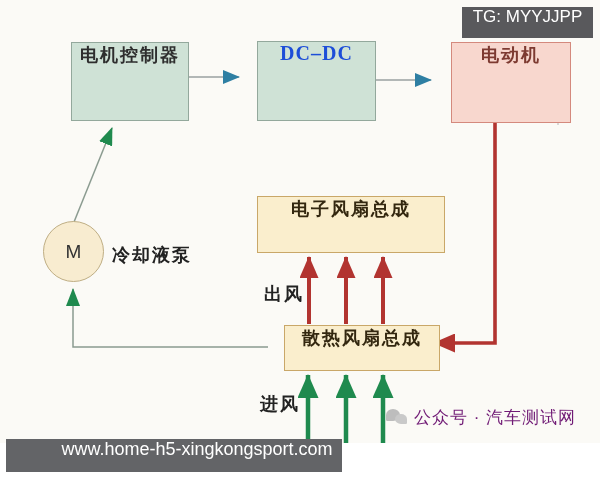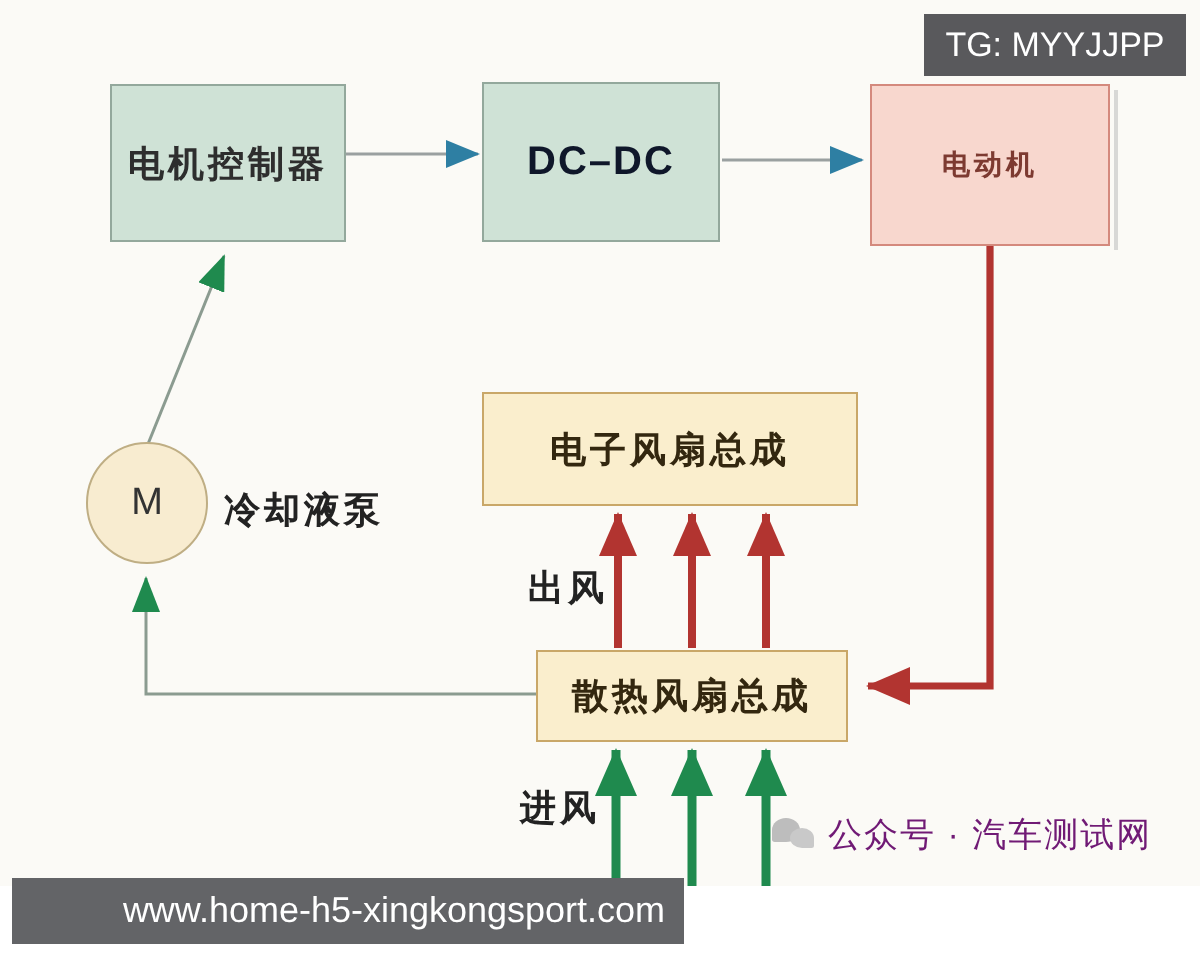--- a/index.html
+++ b/index.html
@@ -15,64 +15,65 @@
   }
   .bottom-white{
     position:absolute;left:0;top:443px;width:600px;height:37px;
     background:#ffffff;
   }
   .arrow-layer{
     position:absolute;left:0;top:0;width:600px;height:480px;
   }
   .box{
     position:absolute;
-    display:flex;align-items:center;justify-content:center;
+    display:flex;justify-content:center;
     box-sizing:border-box;
     font-weight:bold;
     letter-spacing:2px;
+    margin-left:16px;
   }
   .box-green{
     background:#cfe2d6;
     border:1px solid #93a89c;
     color:#2e2e2e;
     font-size:18px;
   }
   .box-pink{
     background:#f8d7ce;
     border:1px solid #d4897d;
     color:#7d3a31;
-    font-size:14px;
+    font-size:18px;
   }
   .box-cream{
     background:#faeecd;
     border:1px solid #c9a768;
     color:#33270f;
     font-size:18px;
   }
-  .dcdc-text{letter-spacing:1px;font-size:20px;color:#0f172a;}
+  .dcdc-text{letter-spacing:1px;font-size:20px;color:#1d4ed8;font-family:Liberation Serif, serif;}
   .pump-circle{
     position:absolute;
     left:43px;top:221px;width:59px;height:59px;
     border-radius:50%;
     background:#f8ecd0;
     border:1px solid #bfae84;
     display:flex;align-items:center;justify-content:center;
     font-size:19px;color:#333;font-weight:normal;
   }
   .free-label{
     position:absolute;
     font-weight:bold;color:#222;
     font-size:18px;letter-spacing:2px;
     white-space:nowrap;
   }
   .badge{
     position:absolute;
     background:#59595c;
     color:#ffffff;
-    display:flex;align-items:center;justify-content:center;
+    display:flex;justify-content:center;
     white-space:nowrap;
   }
   .badge-tg{
     left:462px;top:7px;width:131px;height:31px;
     font-size:17px;
   }
   .badge-url{
     left:6px;top:439px;width:290px;height:33px;
     font-size:18px;
     background:#636467;

